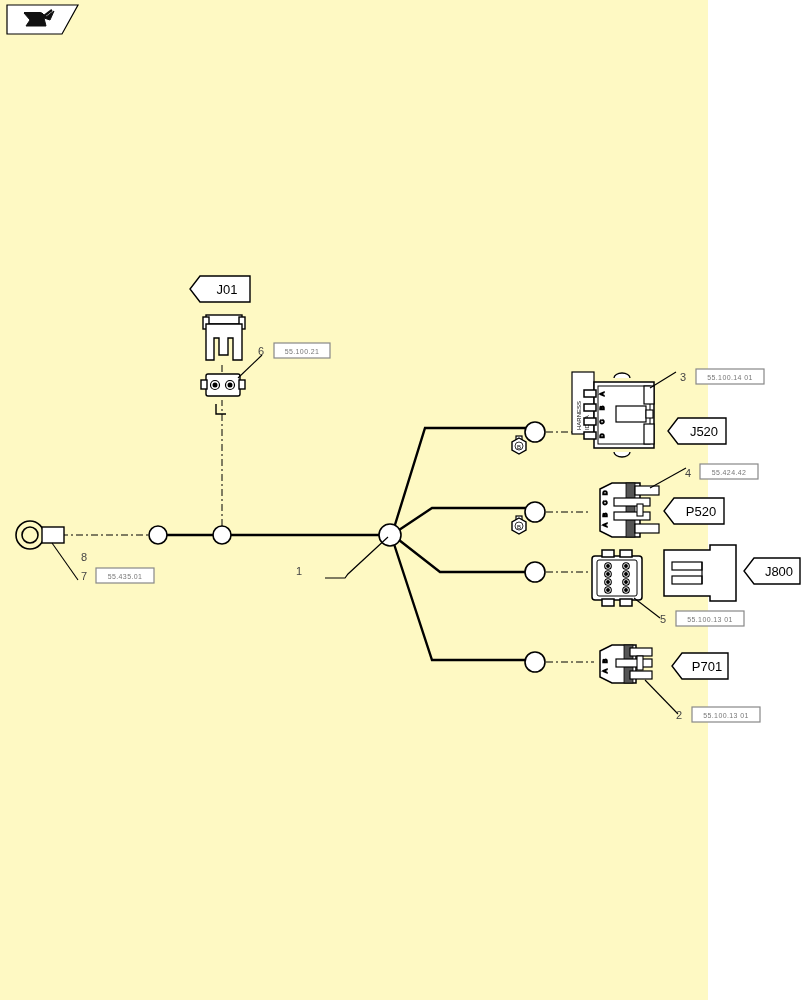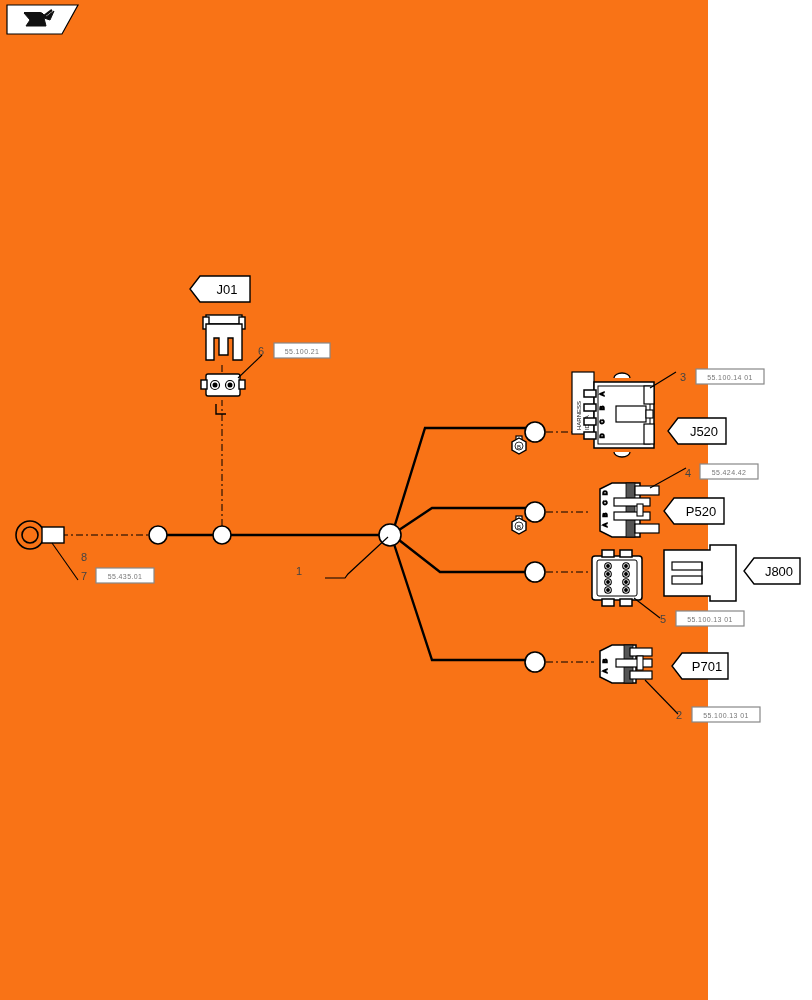--- a/index.html
+++ b/index.html
@@ -13,21 +13,21 @@
     height: 1000px;
     font-family: "Liberation Sans", sans-serif;
     color: #000000;
     overflow: hidden;
     position: relative;
   }
   #sheet {
     position: relative;
     width: 708px;
     height: 1000px;
-    background: #f97316;
+    background: #fef9c3;
   }
   #diagram-svg {
     position: absolute;
     left: 0;
     top: 0;
     width: 812px;
     height: 1000px;
     display: block;
   }
   text {

